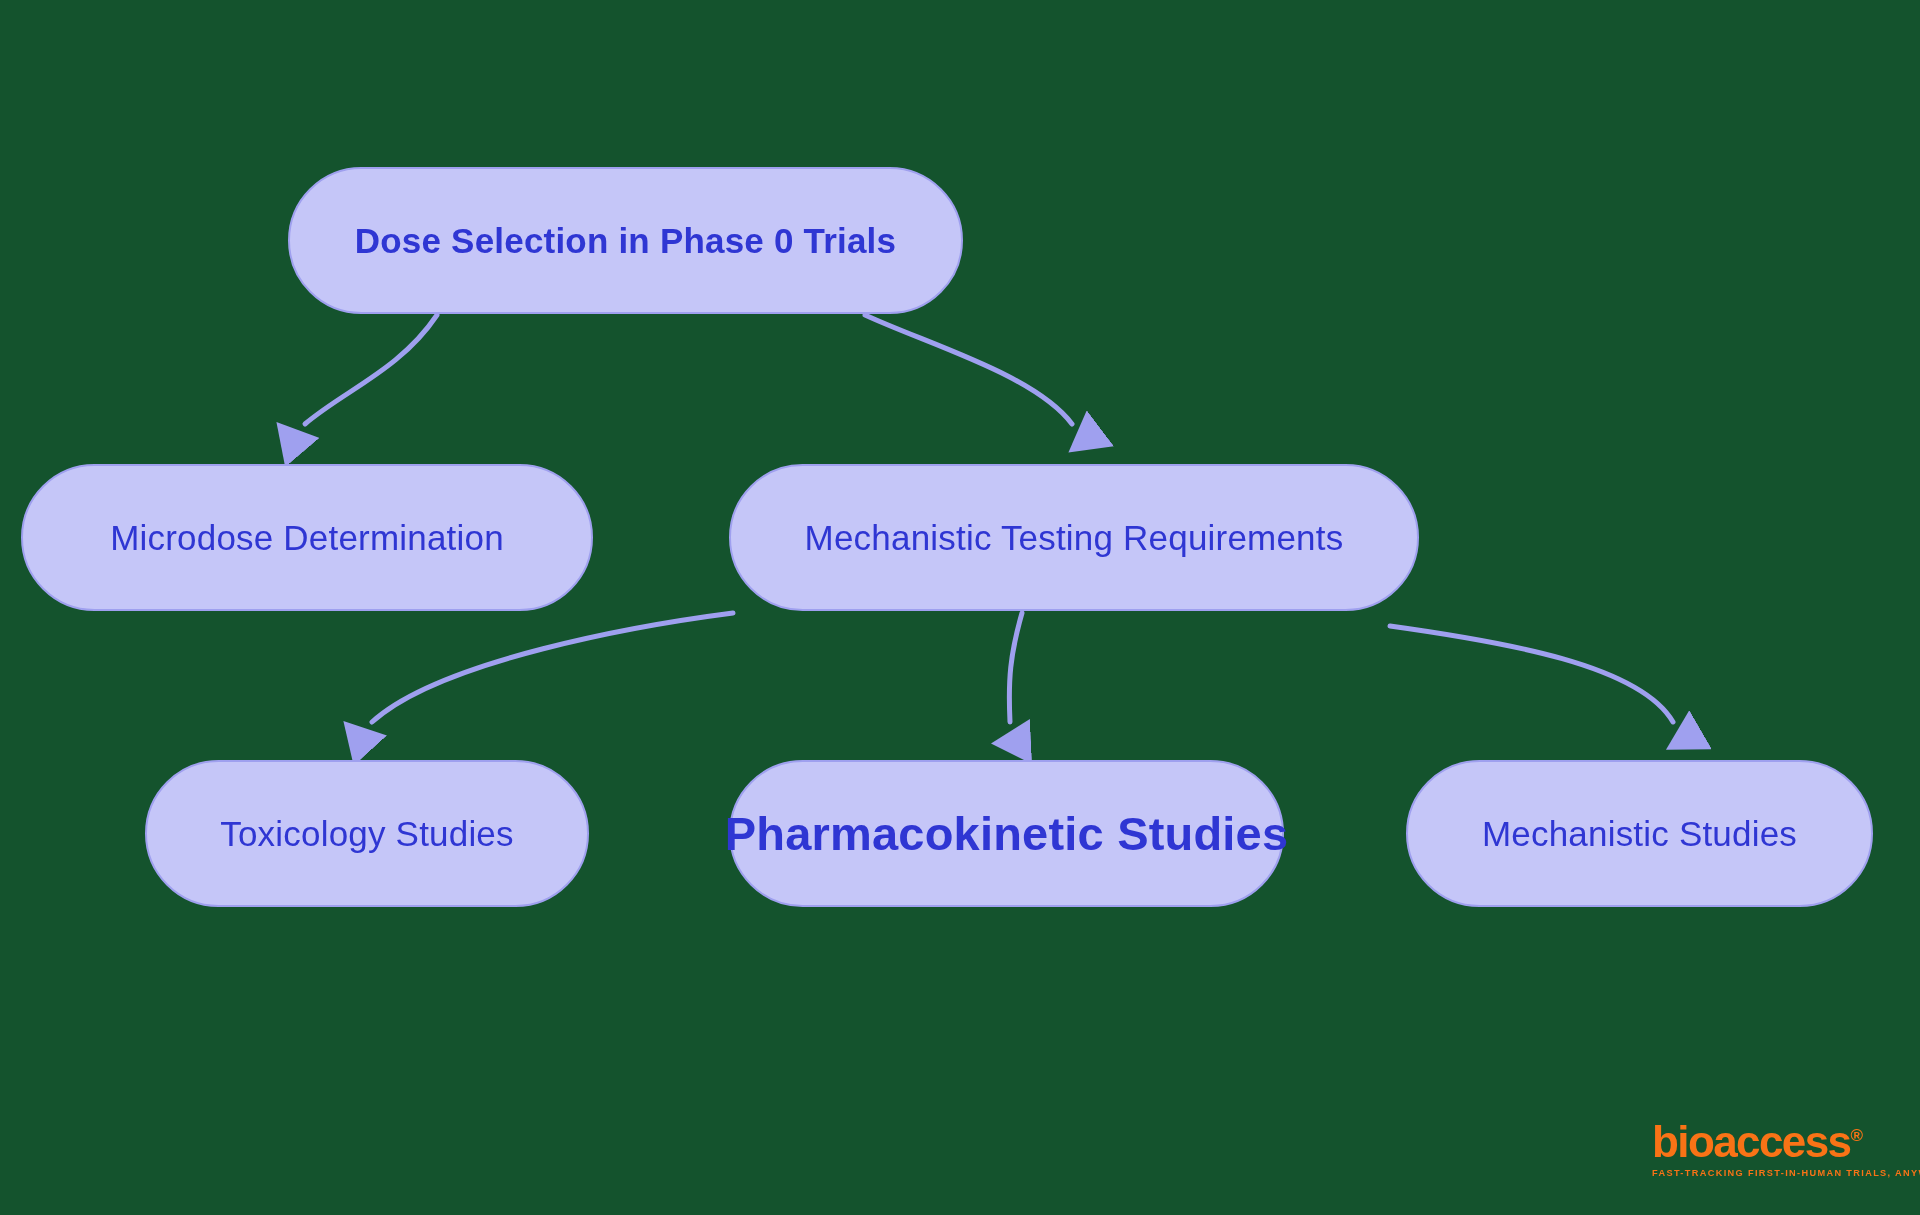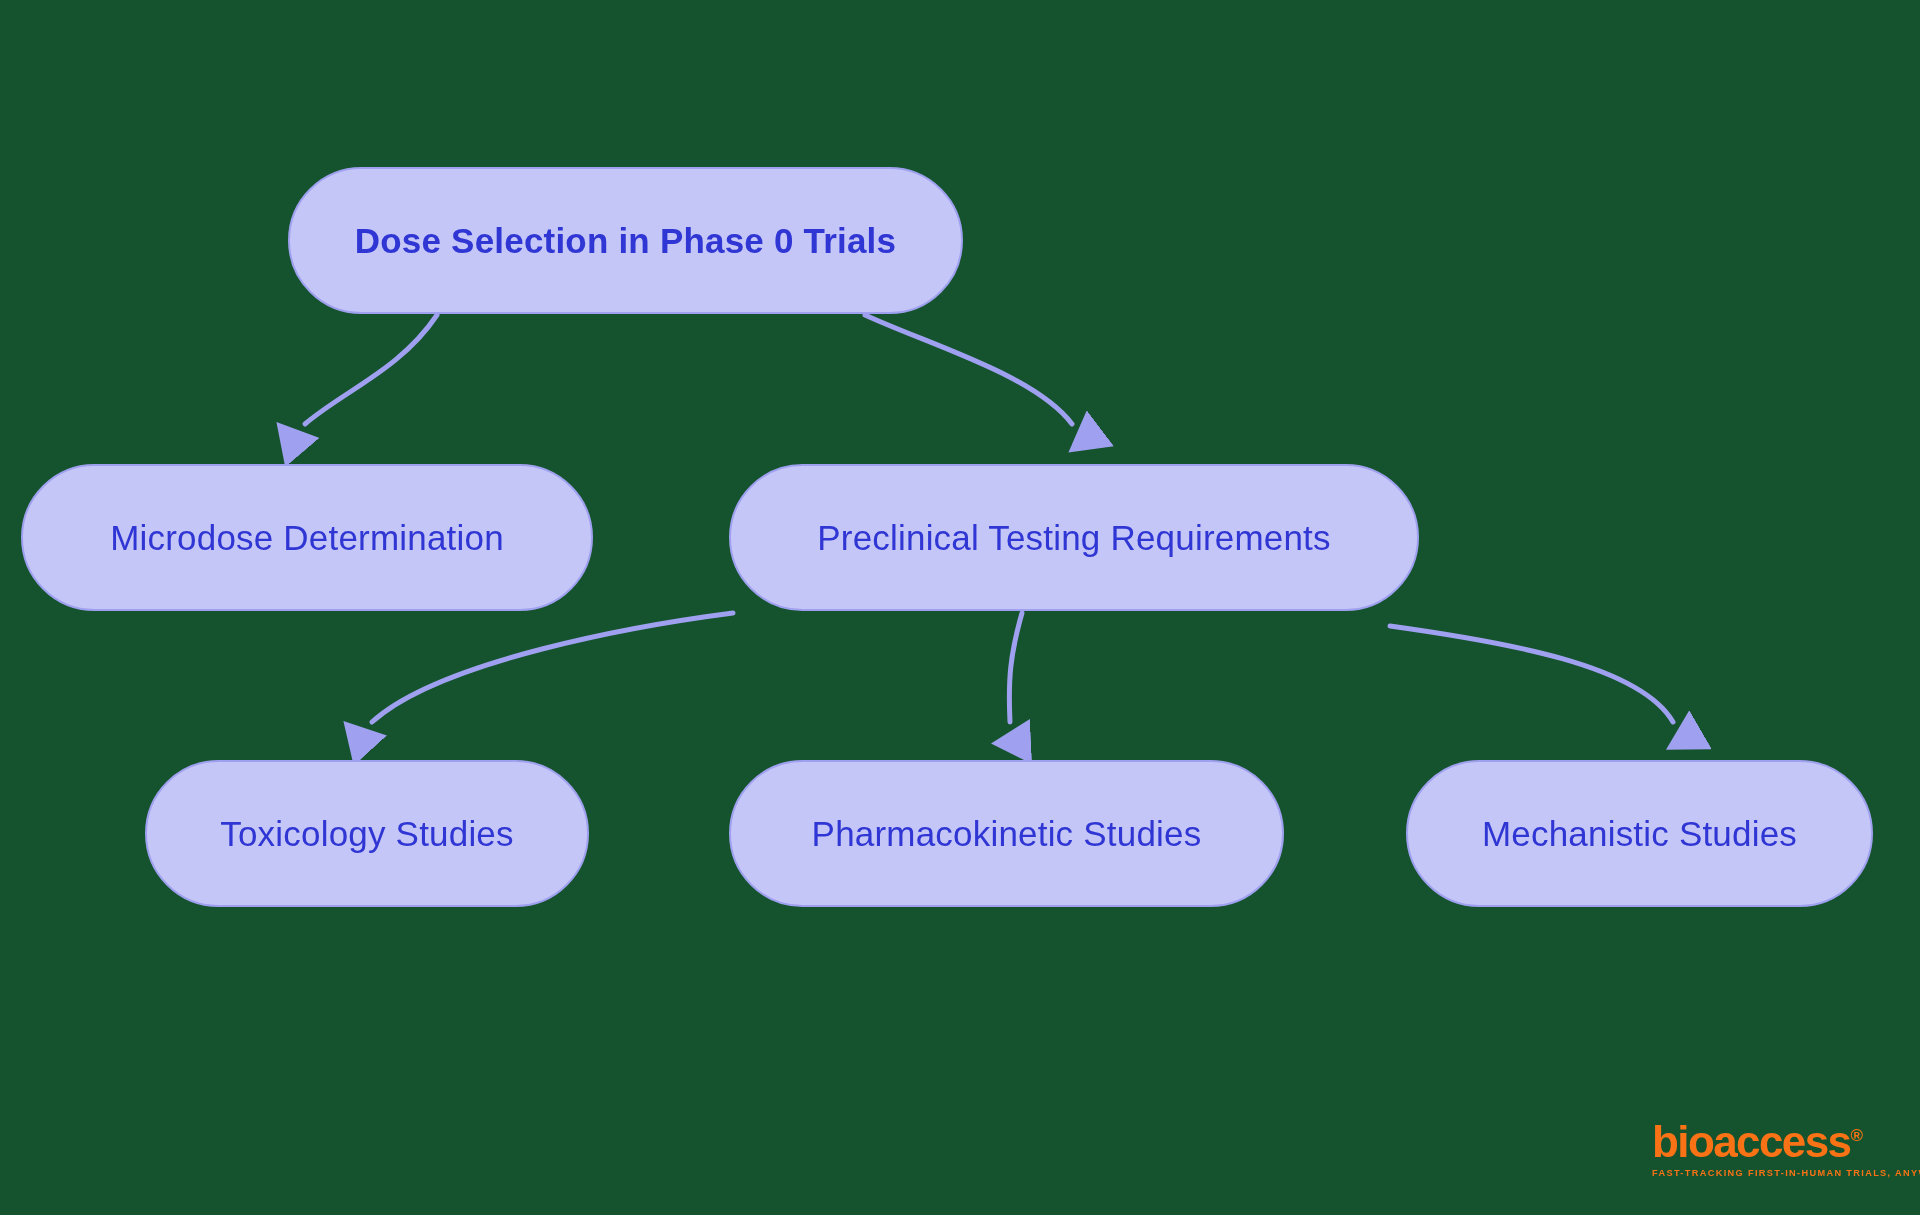--- a/index.html
+++ b/index.html
@@ -67,22 +67,22 @@
   }
   #node-toxicology {
     left: 145px;  top: 760px;
     width: 444px; height: 147px;
     font-size: 35px;
     font-weight: 400;
   }
   #node-pharmacokinetic {
     left: 729px;  top: 760px;
     width: 555px; height: 147px;
-    font-size: 35px;
-    font-weight: 400;
+    font-size: 47px;
+    font-weight: 700;
   }
   #node-mechanistic {
     left: 1406px; top: 760px;
     width: 467px; height: 147px;
     font-size: 35px;
     font-weight: 400;
   }
 
   
   #brand {
@@ -144,21 +144,21 @@
 
   <div class="node" id="node-root">
     <span class="node-label">Dose Selection in Phase 0 Trials</span>
   </div>
 
   <div class="node" id="node-microdose">
     <span class="node-label">Microdose Determination</span>
   </div>
 
   <div class="node" id="node-preclinical">
-    <span class="node-label">Preclinical Testing Requirements</span>
+    <span class="node-label">Mechanistic Testing Requirements</span>
   </div>
 
   <div class="node" id="node-toxicology">
     <span class="node-label">Toxicology Studies</span>
   </div>
 
   <div class="node" id="node-pharmacokinetic">
     <span class="node-label">Pharmacokinetic Studies</span>
   </div>
 

